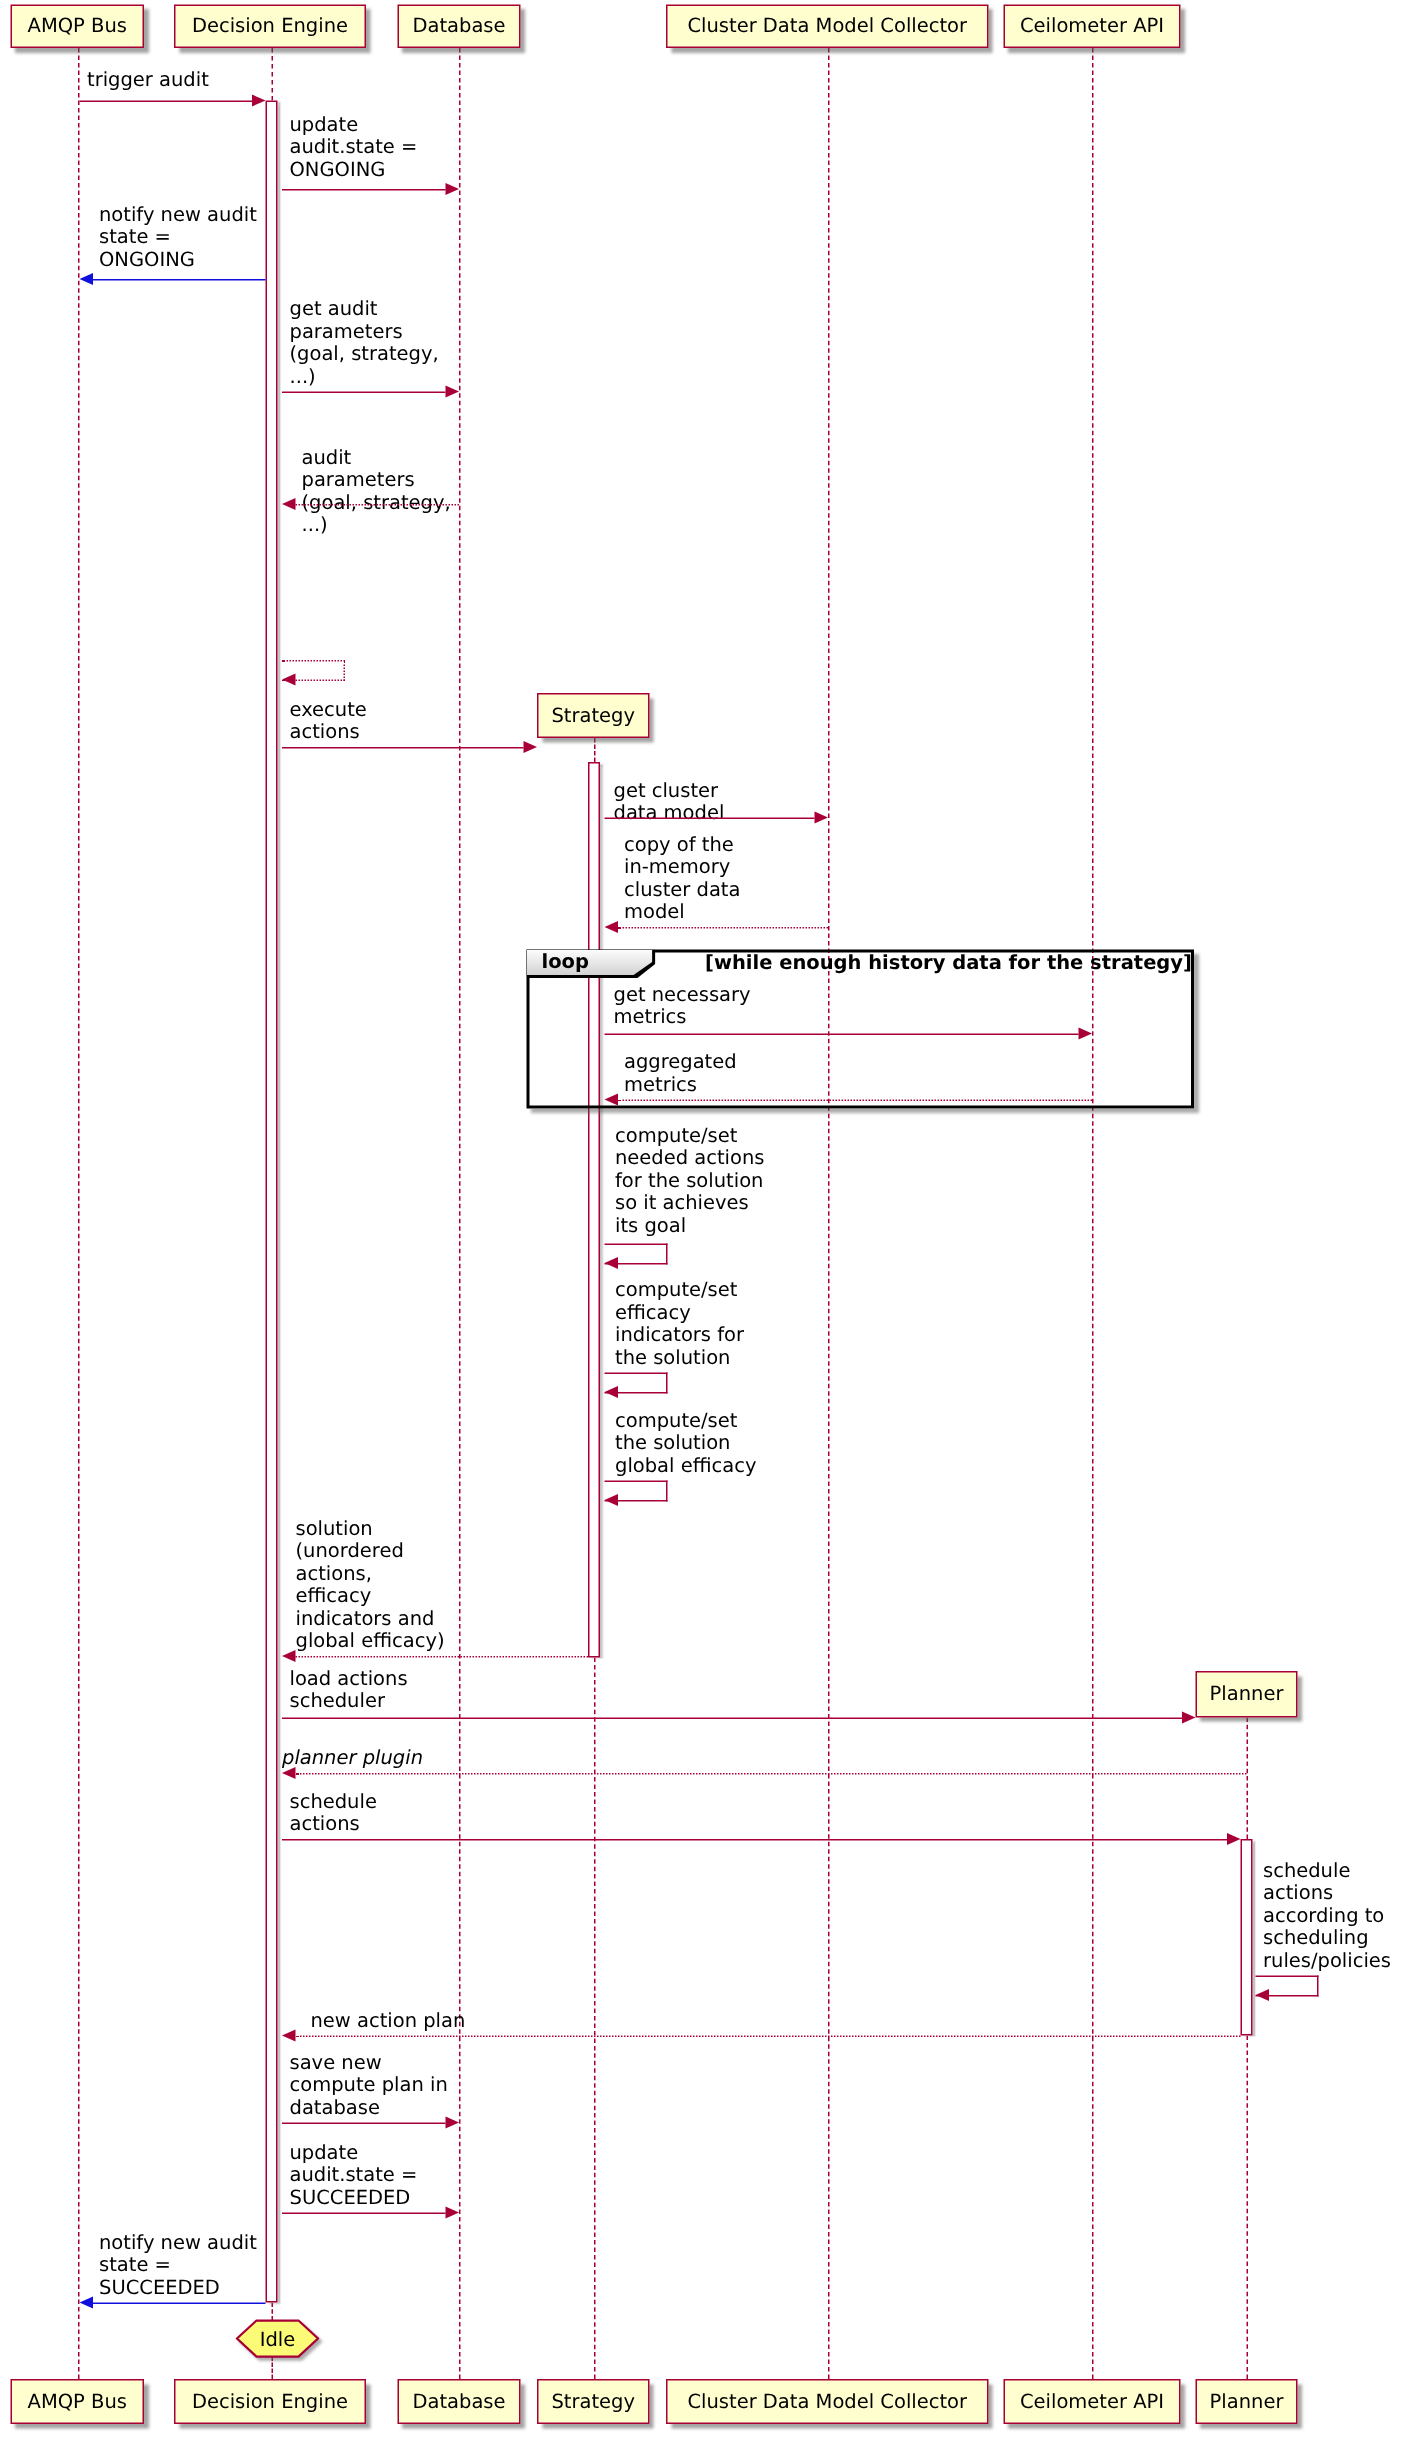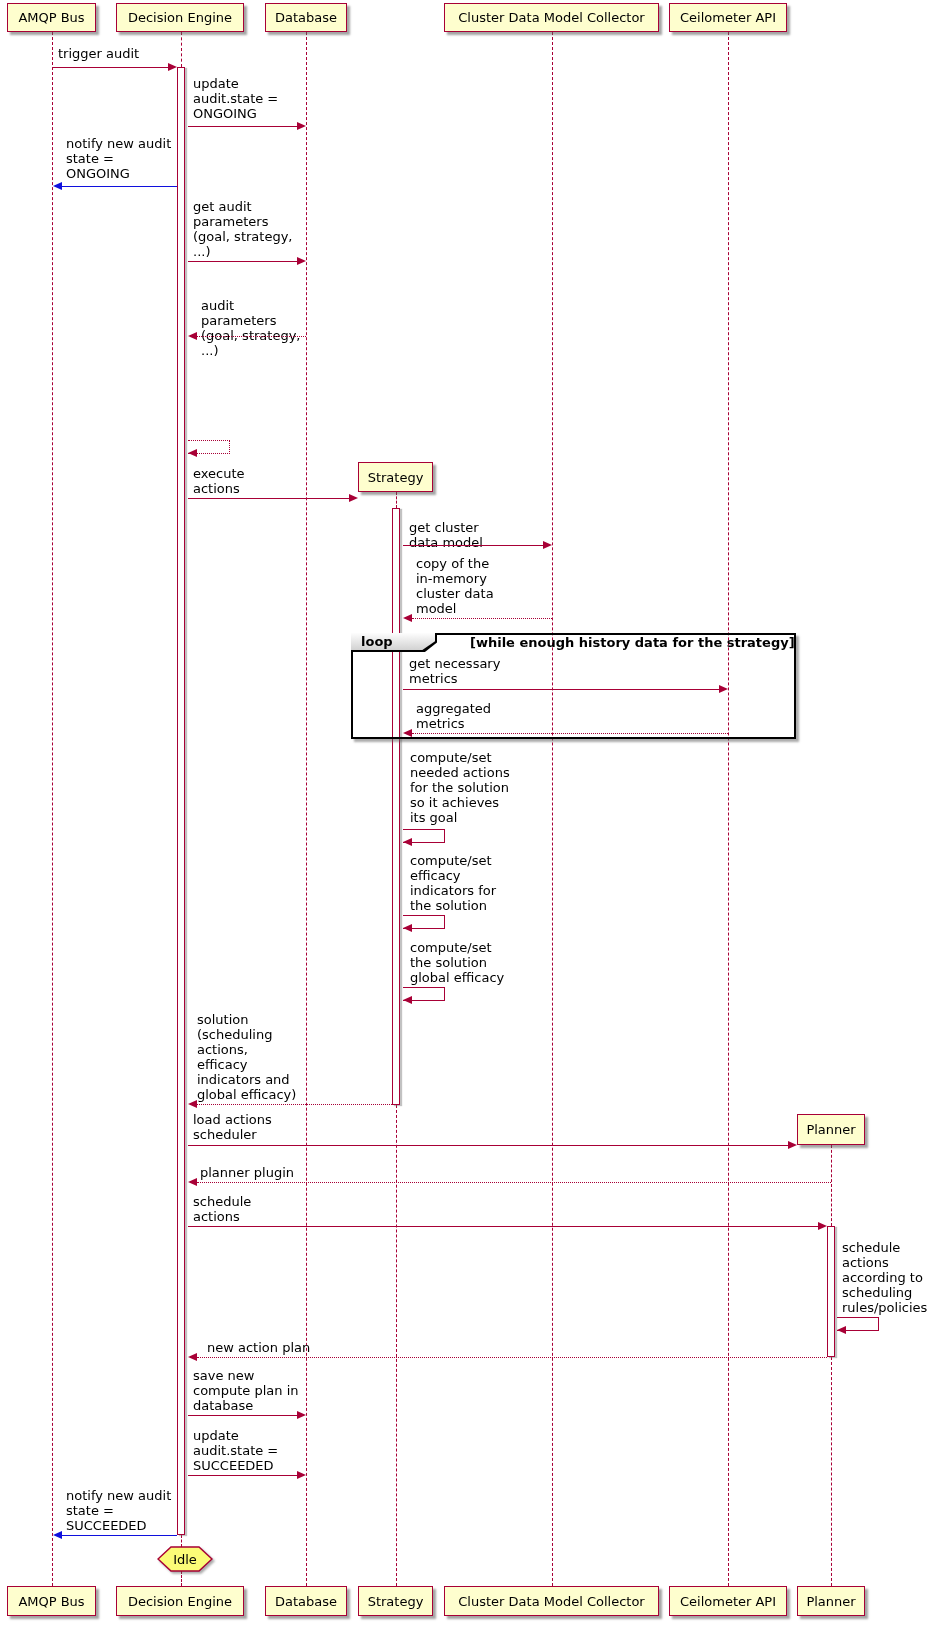--- a/index.html
+++ b/index.html
@@ -176,34 +176,34 @@
   <div class="selfmsg" style="left:403px;top:915px;"></div>
   <div class="head l" style="left:403px;top:924px;"></div>
 
   <div class="msg" style="left:410px;top:940px;">compute/set
 the solution
 global efficacy</div>
   <div class="selfmsg" style="left:403px;top:987px;"></div>
   <div class="head l" style="left:403px;top:996px;"></div>
 
   <div class="msg" style="left:197px;top:1012px;">solution
-(scheduling
+(unordered
 actions,
 efficacy
 indicators and
 global efficacy)</div>
   <div class="arrow ret" style="left:197px;top:1104px;width:195px;"></div>
   <div class="head l" style="left:188px;top:1100px;"></div>
 
   <div class="msg" style="left:193px;top:1112px;">load actions
 scheduler</div>
   <div class="arrow" style="left:188px;top:1145px;width:600px;"></div>
   <div class="head r" style="left:788px;top:1141px;"></div>
 
-  <div class="msg" style="left:200px;top:1165px;">planner plugin</div>
+  <div class="msg" style="left:188px;top:1165px;font-style:italic;">planner plugin</div>
   <div class="arrow ret" style="left:197px;top:1182px;width:634px;"></div>
   <div class="head l" style="left:188px;top:1178px;"></div>
 
   <div class="msg" style="left:193px;top:1194px;">schedule
 actions</div>
   <div class="arrow" style="left:188px;top:1226px;width:630px;"></div>
   <div class="head r" style="left:818px;top:1222px;"></div>
 
   <div class="msg" style="left:842px;top:1240px;">schedule
 actions

